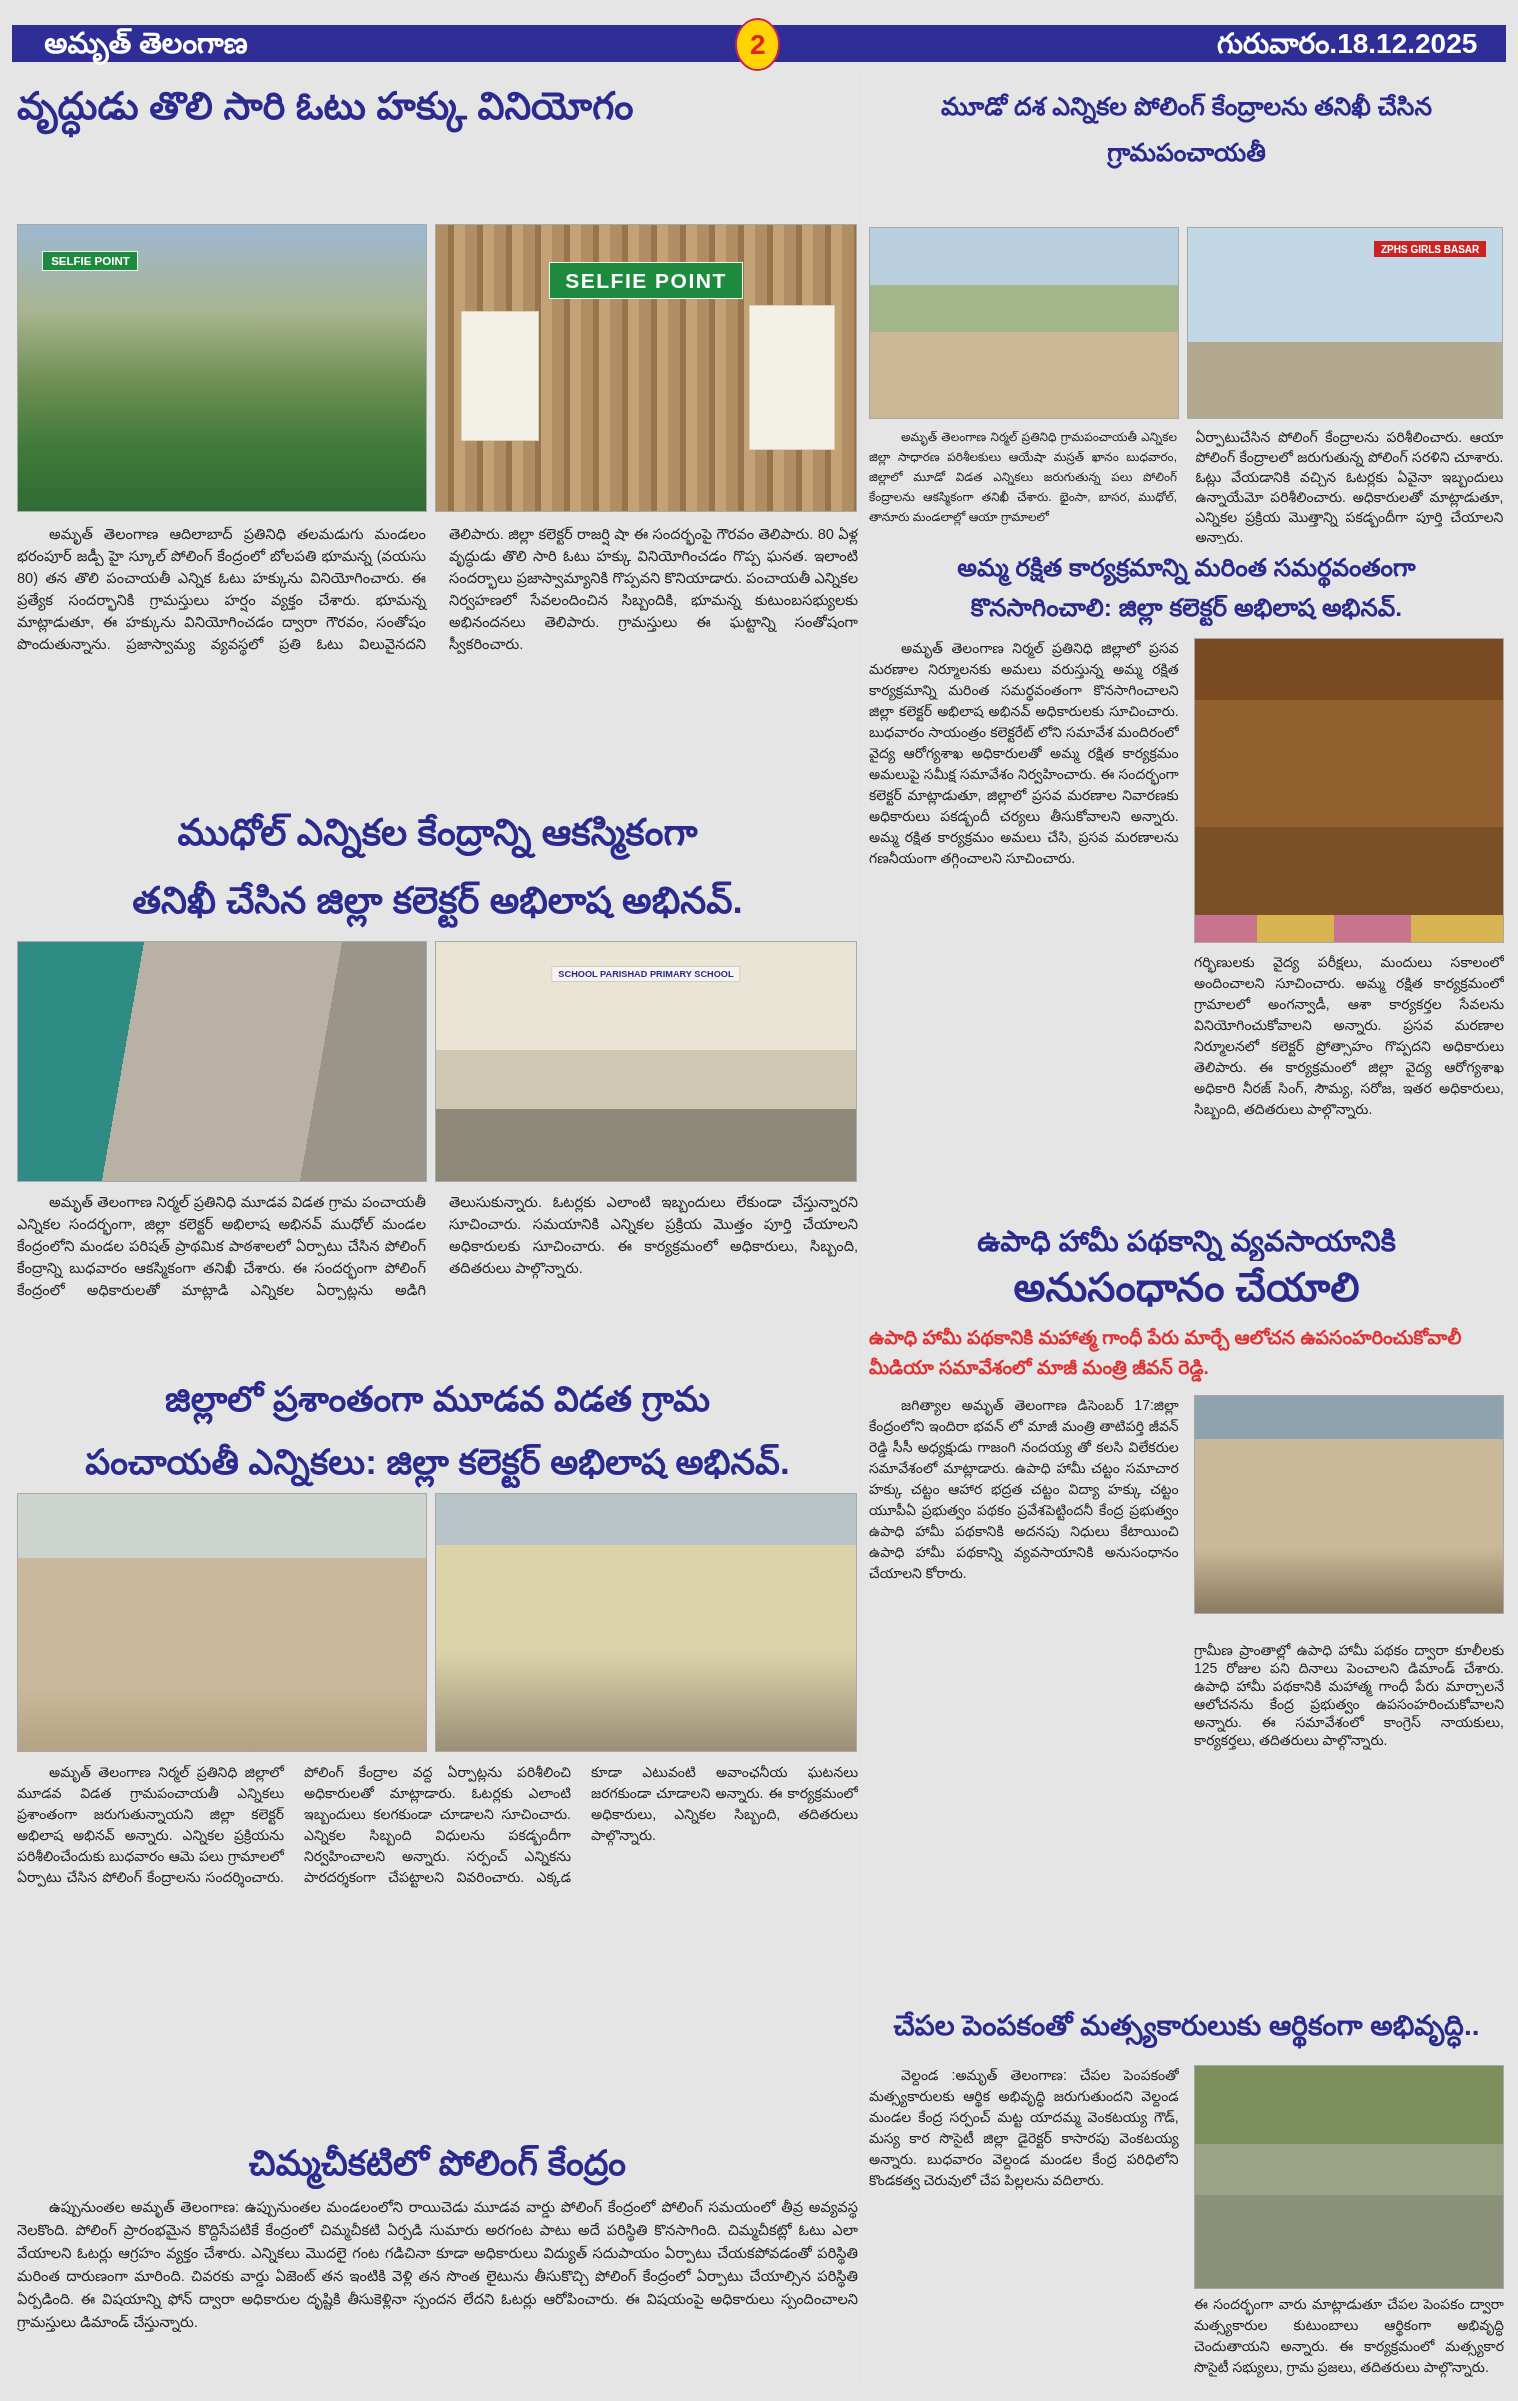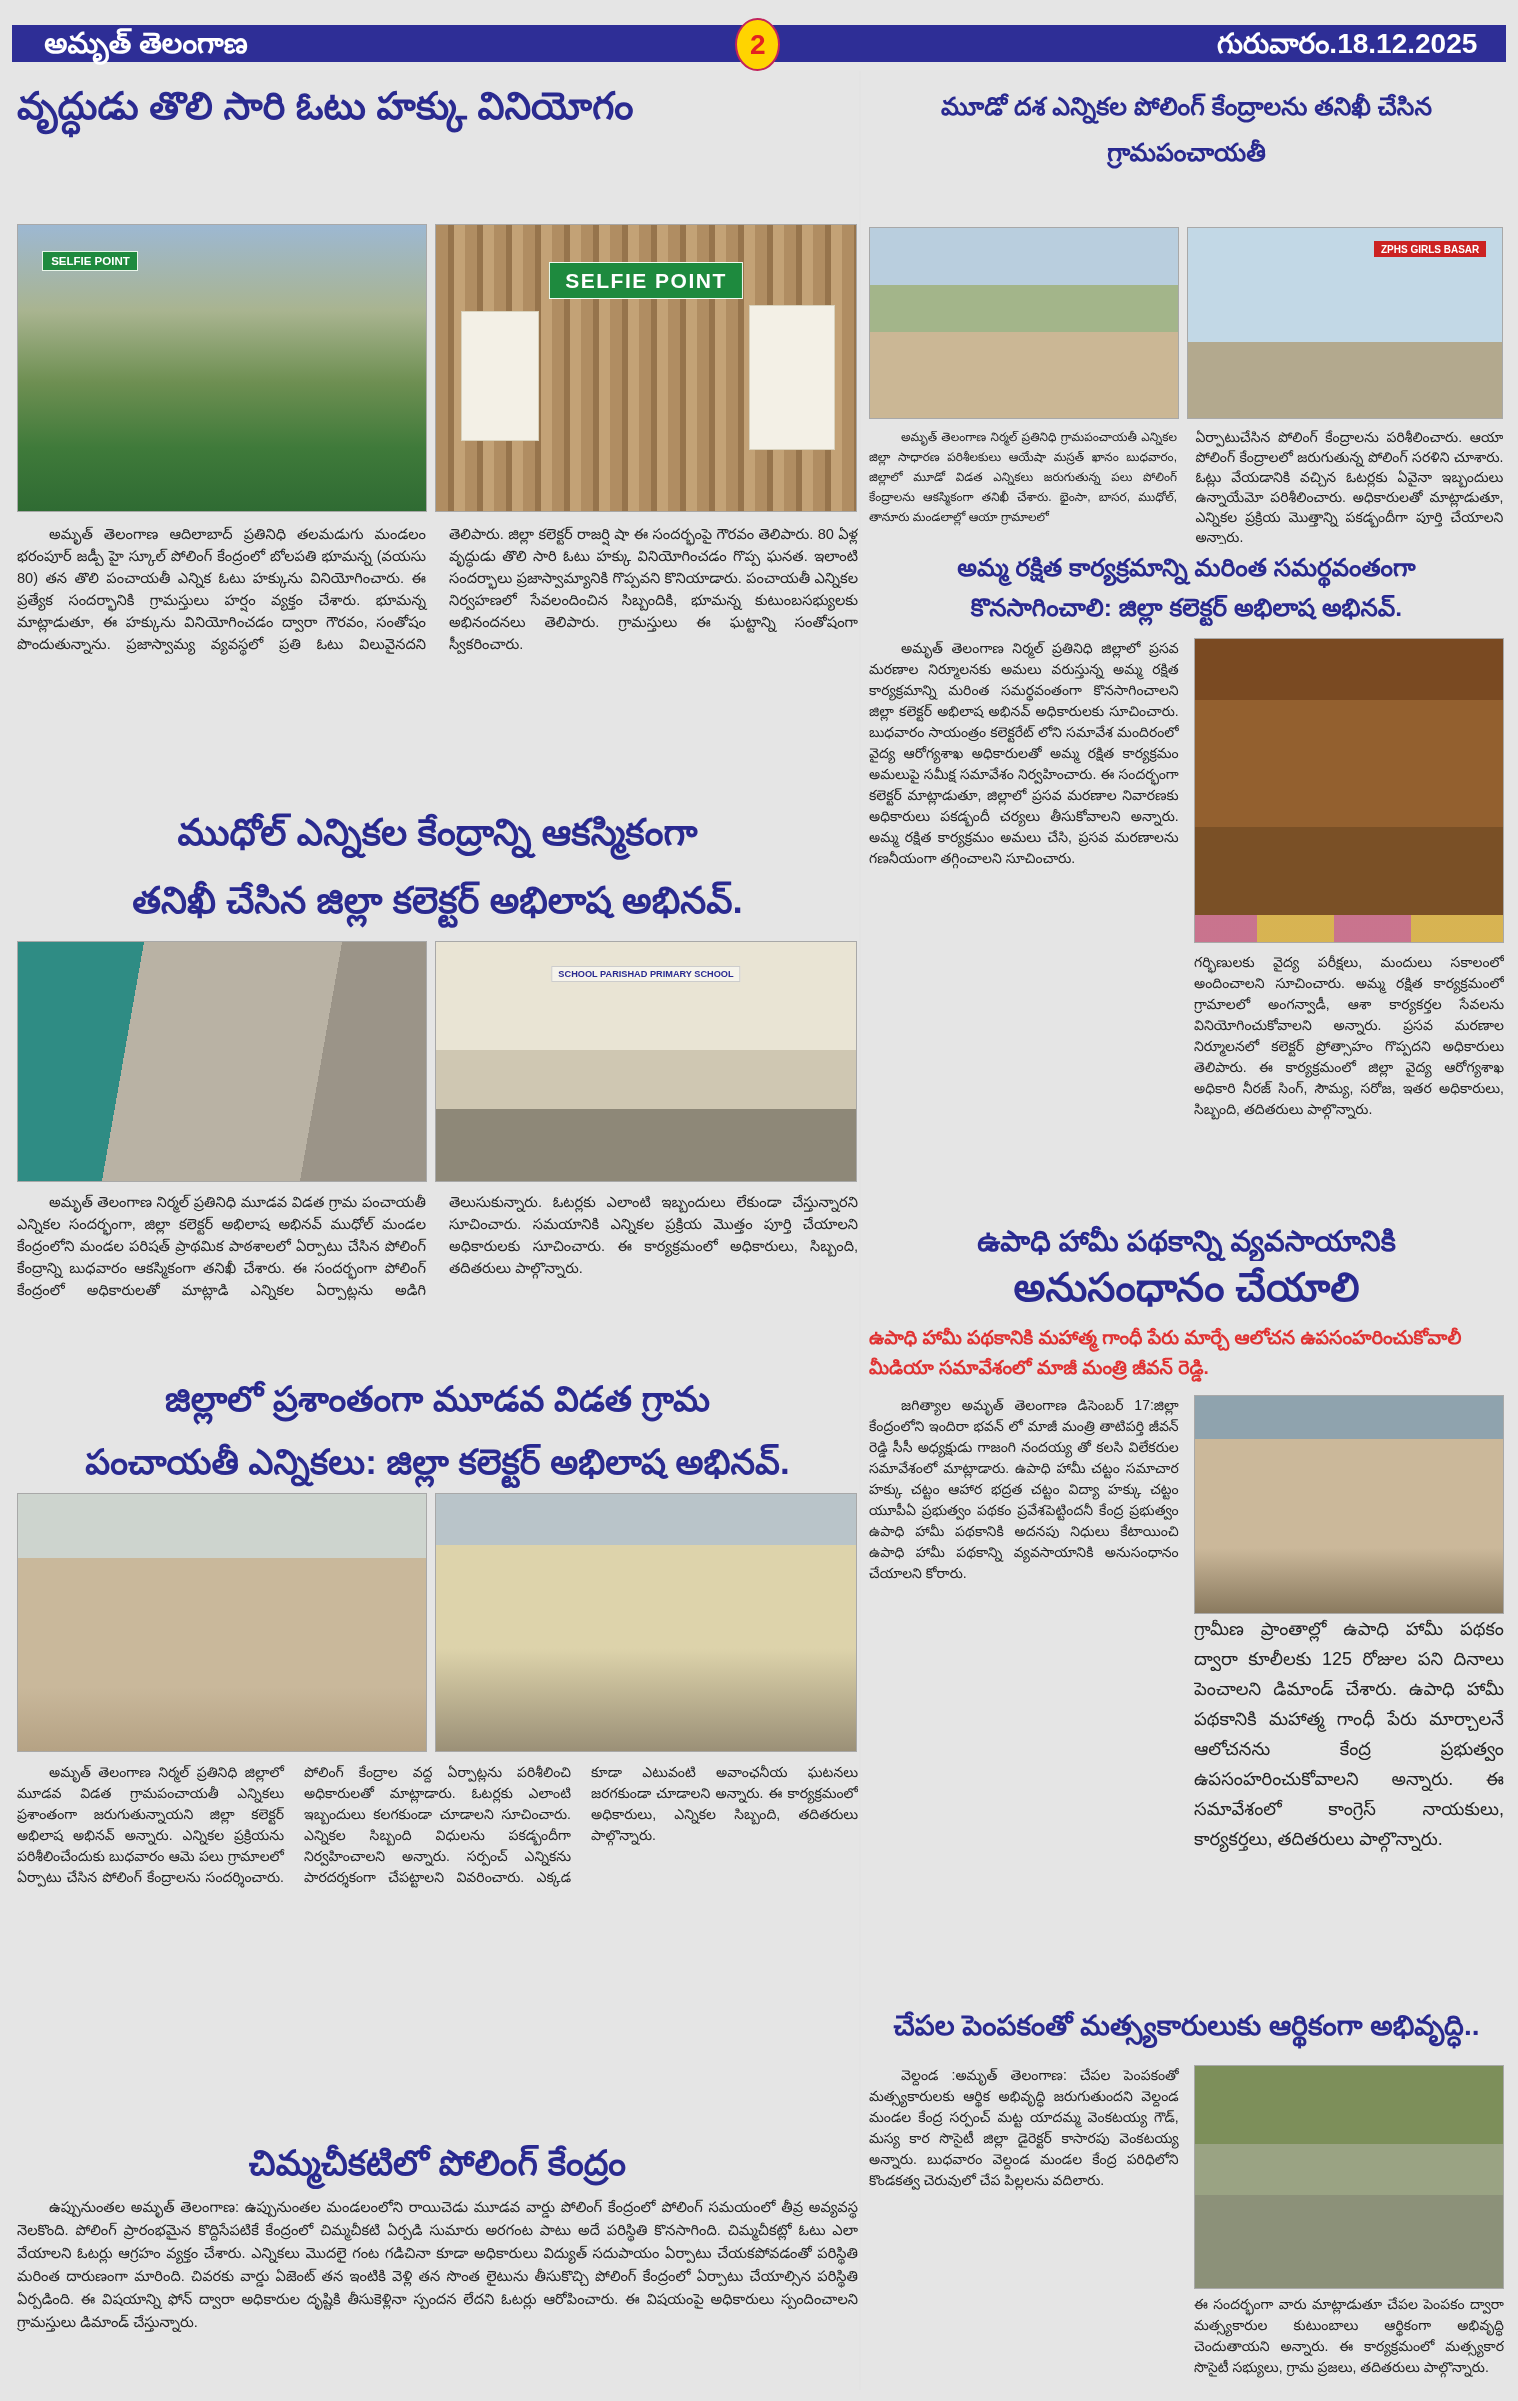--- a/index.html
+++ b/index.html
@@ -154,21 +154,21 @@
   <div class="abs headline hl-center" style="left:869px;top:1224px;width:635px;height:37px;font-size:29px;line-height:35px;">ఉపాధి హామీ పథకాన్ని వ్యవసాయానికి</div>
   <div class="abs headline hl-center" style="left:869px;top:1263px;width:635px;height:51px;font-size:40px;line-height:49px;">అనుసంధానం చేయాలి</div>
 
   <div class="abs subhead-red" style="left:869px;top:1323px;width:635px;height:31px;font-size:19px;line-height:29px;">ఉపాధి హామీ పథకానికి మహాత్మ గాంధీ పేరు మార్చే ఆలోచన ఉపసంహరించుకోవాలీ</div>
   <div class="abs subhead-red" style="left:869px;top:1353px;width:635px;height:31px;font-size:19px;line-height:29px;">మీడియా సమావేశంలో మాజీ మంత్రి జీవన్ రెడ్డి.</div>
 
   <div class="abs" style="left:869px;top:1395px;width:635px;height:597px;display:flex;gap:15.3px;">
     <div class="body-txt indent" style="width:310px;height:597px;font-size:14px;line-height:21px;">జగిత్యాల అమృత్ తెలంగాణ డిసెంబర్ 17:జిల్లా కేంద్రంలోని ఇందిరా భవన్ లో మాజీ మంత్రి తాటిపర్తి జీవన్ రెడ్డి సీసీ అధ్యక్షుడు గాజంగి నందయ్య తో కలసి విలేకరుల సమావేశంలో మాట్లాడారు. ఉపాధి హామీ చట్టం సమాచార హక్కు చట్టం ఆహార భద్రత చట్టం విద్యా హక్కు చట్టం యూపీఏ ప్రభుత్వం పథకం ప్రవేశపెట్టిందనీ కేంద్ర ప్రభుత్వం ఉపాధి హామీ పథకానికి అదనపు నిధులు కేటాయించి ఉపాధి హామీ పథకాన్ని వ్యవసాయానికి అనుసంధానం చేయాలని కోరారు.</div>
     <div style="width:310px;">
       <div class="photo ph-r3p1" style="width:310px;height:219px;"></div>
-      <div class="body-txt" style="width:310px;height:361px;margin-top:0;font-size:18px;line-height:30px;">గ్రామీణ ప్రాంతాల్లో ఉపాధి హామీ పథకం ద్వారా కూలీలకు 125 రోజుల పని దినాలు పెంచాలని డిమాండ్ చేశారు. ఉపాధి హామీ పథకానికి మహాత్మ గాంధీ పేరు మార్చాలనే ఆలోచనను కేంద్ర ప్రభుత్వం ఉపసంహరించుకోవాలని అన్నారు. ఈ సమావేశంలో కాంగ్రెస్ నాయకులు, కార్యకర్తలు, తదితరులు పాల్గొన్నారు.</div>
+      <div class="body-txt" style="width:310px;height:361px;margin-top:27px;font-size:14px;line-height:18px;">గ్రామీణ ప్రాంతాల్లో ఉపాధి హామీ పథకం ద్వారా కూలీలకు 125 రోజుల పని దినాలు పెంచాలని డిమాండ్ చేశారు. ఉపాధి హామీ పథకానికి మహాత్మ గాంధీ పేరు మార్చాలనే ఆలోచనను కేంద్ర ప్రభుత్వం ఉపసంహరించుకోవాలని అన్నారు. ఈ సమావేశంలో కాంగ్రెస్ నాయకులు, కార్యకర్తలు, తదితరులు పాల్గొన్నారు.</div>
     </div>
   </div>
 
   <div class="abs headline hl-center" style="left:869px;top:2001px;width:635px;height:54px;font-size:28px;line-height:49px;">చేపల పెంపకంతో మత్స్యకారులుకు ఆర్థికంగా అభివృద్ధి..</div>
 
   <div class="abs" style="left:869px;top:2065px;width:635px;height:325px;display:flex;gap:15.3px;">
     <div class="body-txt indent" style="width:310px;height:325px;font-size:14px;line-height:21px;">వెల్దండ :అమృత్ తెలంగాణ: చేపల పెంపకంతో మత్స్యకారులకు ఆర్థిక అభివృద్ధి జరుగుతుందని వెల్దండ మండల కేంద్ర సర్పంచ్ మట్ట యాదమ్మ వెంకటయ్య గౌడ్, మస్య కార సొసైటీ జిల్లా డైరెక్టర్ కాసారపు వెంకటయ్య అన్నారు. బుధవారం వెల్దండ మండల కేంద్ర పరిధిలోని కొండకత్వ చెరువులో చేప పిల్లలను వదిలారు.</div>
     <div style="width:310px;">
       <div class="photo ph-r4p1" style="width:310px;height:224px;"></div>
       <div class="body-txt" style="width:310px;height:92px;margin-top:5px;font-size:14px;line-height:21px;">ఈ సందర్భంగా వారు మాట్లాడుతూ చేపల పెంపకం ద్వారా మత్స్యకారుల కుటుంబాలు ఆర్థికంగా అభివృద్ధి చెందుతాయని అన్నారు. ఈ కార్యక్రమంలో మత్స్యకార సొసైటీ సభ్యులు, గ్రామ ప్రజలు, తదితరులు పాల్గొన్నారు.</div>

